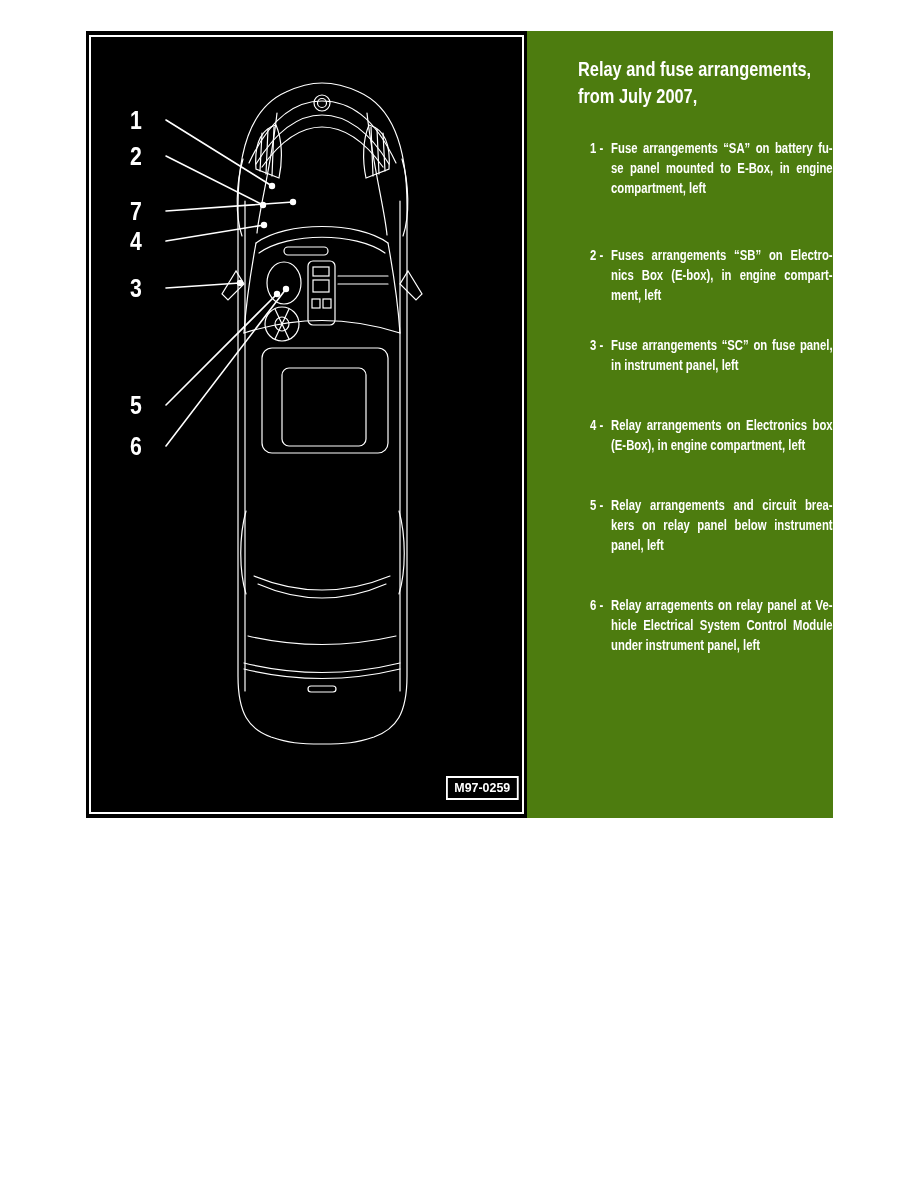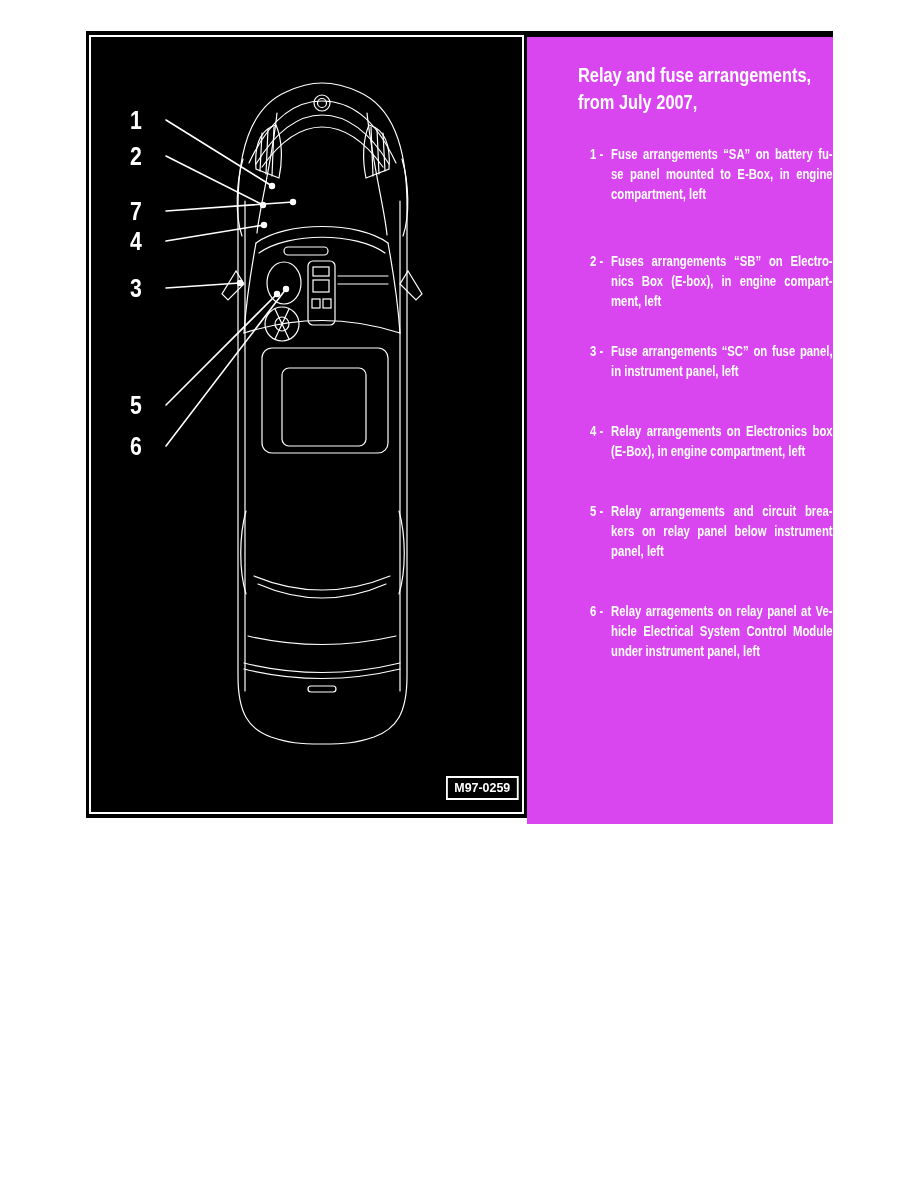--- a/index.html
+++ b/index.html
@@ -17,21 +17,21 @@
     position:absolute; color:#fff; font-weight:bold; font-size:25px; line-height:30px; width:26px;
     transform:scaleX(0.85); transform-origin:left center; letter-spacing:0;
   }
   .fig-code {
     position:absolute; left:360px; top:745px; border:2px solid #fff; color:#fff;
     font-weight:bold; font-size:13.5px; line-height:17px; padding:1px 7px 2px 7px;
     transform:scaleX(0.92); transform-origin:left top; white-space:nowrap;
   }
 
   
-  .text-panel { position:absolute; left:441px; top:6px; width:306px; height:787px; background:#d946ef; color:#fff; }
+  .text-panel { position:absolute; left:441px; top:0; width:306px; height:787px; background:#4d7c0f; color:#fff; }
   .panel-title {
     position:absolute; left:51px; top:24px; width:340px;
     font-size:21px; font-weight:bold; line-height:27px;
     transform:scaleX(0.78); transform-origin:left top; white-space:nowrap;
   }
   .item-list {
     position:absolute; left:63px; top:107px; width:311px;
     font-size:14.5px; font-weight:bold; line-height:20px;
     transform:scaleX(0.78); transform-origin:left top;
   }

